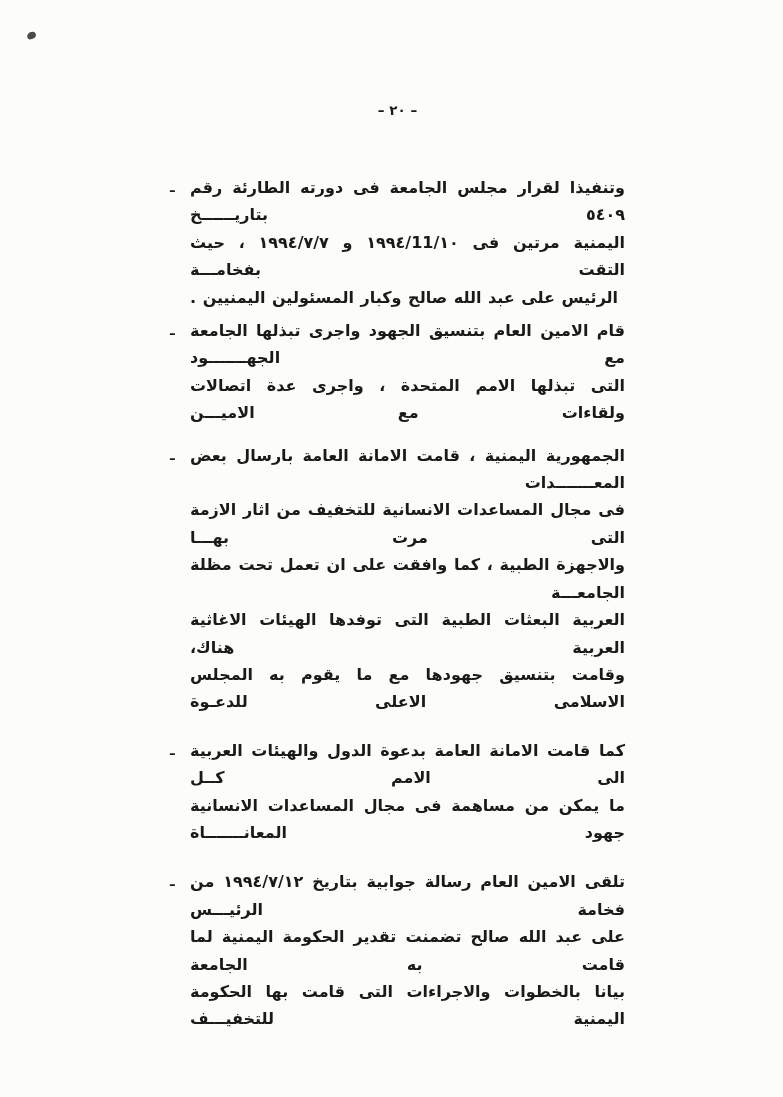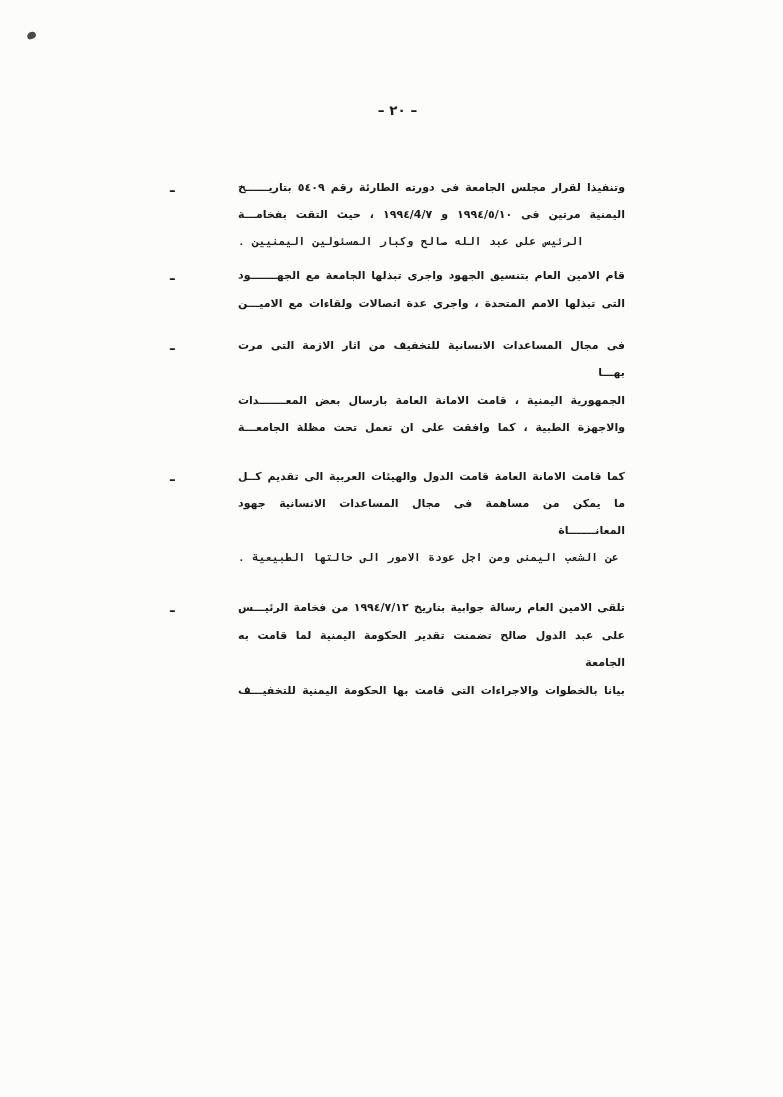--- a/index.html
+++ b/index.html
@@ -62,72 +62,72 @@
     line-height: 27.4px;
     font-size: 14px;
     font-weight: 700;
   }
   .line {
     direction: rtl;
     unicode-bidi: plaintext;
     text-align: justify;
     text-align-last: justify;
     line-height: 27.4px;
-    font-size: 11px;
+    font-size: 16px;
     font-weight: 700;
     word-spacing: 1px;
     white-space: normal;
-    margin-left: 48px;
   }
-  .line.last { text-align-last: left; font-family: Liberation Mono, monospace; }
+  .line.last { text-align-last: left; }
 </style>
 </head>
 <body>
 
 <div class="page" style="background: rgb(252, 252, 250); color: rgb(26, 26, 24);">
   <div class="ink-smudge"></div>
   <div class="page-number">– ٢٠ –</div>
   <div class="content">
   <div class="para">
     <span class="marker">ـ</span>
     <div class="para-lines">
           <div class="line">وتنفيذا لقرار مجلس الجامعة فى دورته الطارئة رقم ٥٤٠٩ بتاريــــــخ</div>
-          <div class="line">اليمنية مرتين فى ١٩٩٤/٥/١٠ و ١٩٩٤/4/٧ ، حيث التقت بفخامـــة</div>
+          <div class="line">اليمنية مرتين فى ١٩٩٤/11/١٠ و ١٩٩٤/٧/٧ ، حيث التقت بفخامـــة</div>
           <div class="line last">الرئيس على عبد الله صالح وكبار المسئولين اليمنيين .</div>
         </div>
   </div>
 
   <div class="para">
     <span class="marker">ـ</span>
     <div class="para-lines">
           <div class="line">قام الامين العام بتنسيق الجهود واجرى تبذلها الجامعة مع الجهـــــــود</div>
           <div class="line">التى تبذلها الامم المتحدة ، واجرى عدة اتصالات ولقاءات مع الاميـــن</div>
         </div>
   </div>
 
   <div class="para">
     <span class="marker">ـ</span>
     <div class="para-lines">
+          <div class="line">الجمهورية اليمنية ، قامت الامانة العامة بارسال بعض المعـــــــدات</div>
           <div class="line">فى مجال المساعدات الانسانية للتخفيف من اثار الازمة التى مرت بهـــا</div>
-          <div class="line">الجمهورية اليمنية ، قامت الامانة العامة بارسال بعض المعـــــــدات</div>
           <div class="line">والاجهزة الطبية ، كما وافقت على ان تعمل تحت مظلة الجامعـــة</div>
+          <div class="line">العربية البعثات الطبية التى توفدها الهيئات الاغاثية العربية هناك،</div>
+          <div class="line">وقامت بتنسيق جهودها مع ما يقوم به المجلس الاسلامى الاعلى للدعـوة</div>
         </div>
   </div>
 
   <div class="para">
     <span class="marker">ـ</span>
     <div class="para-lines">
-          <div class="line">كما قامت الامانة العامة قامت الدول والهيئات العربية الى تقديم كــل</div>
+          <div class="line">كما قامت الامانة العامة بدعوة الدول والهيئات العربية الى الامم كــل</div>
           <div class="line">ما يمكن من مساهمة فى مجال المساعدات الانسانية جهود المعانـــــــاة</div>
-          <div class="line last">عن الشعب اليمنى ومن اجل عودة الامور الى حالتها الطبيعية .</div>
         </div>
   </div>
 
   <div class="para justify-last">
     <span class="marker">ـ</span>
     <div class="para-lines">
           <div class="line">تلقى الامين العام رسالة جوابية بتاريخ ١٩٩٤/٧/١٢ من فخامة الرئيـــس</div>
-          <div class="line">على عبد الدول صالح تضمنت تقدير الحكومة اليمنية لما قامت به الجامعة</div>
+          <div class="line">على عبد الله صالح تضمنت تقدير الحكومة اليمنية لما قامت به الجامعة</div>
           <div class="line">بيانا بالخطوات والاجراءات التى قامت بها الحكومة اليمنية للتخفيـــف</div>
         </div>
   </div>
 </div>
 </div>
 
 </body></html>

